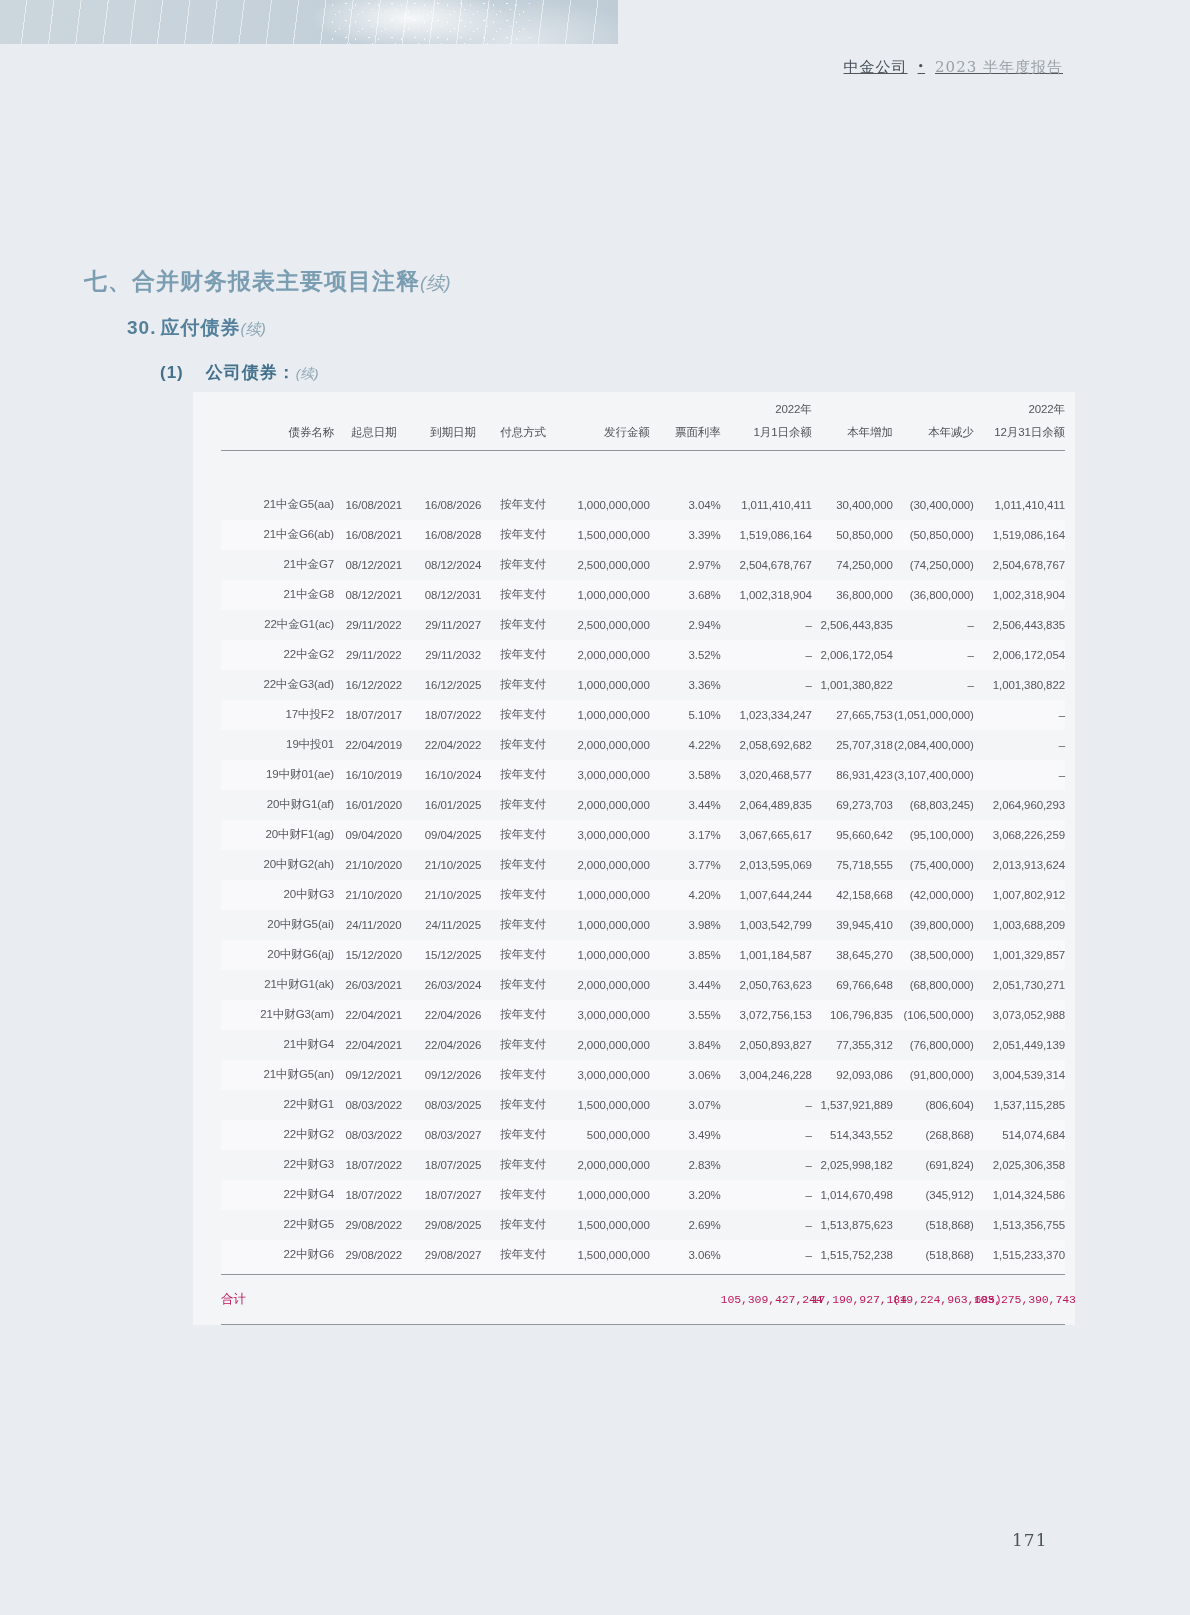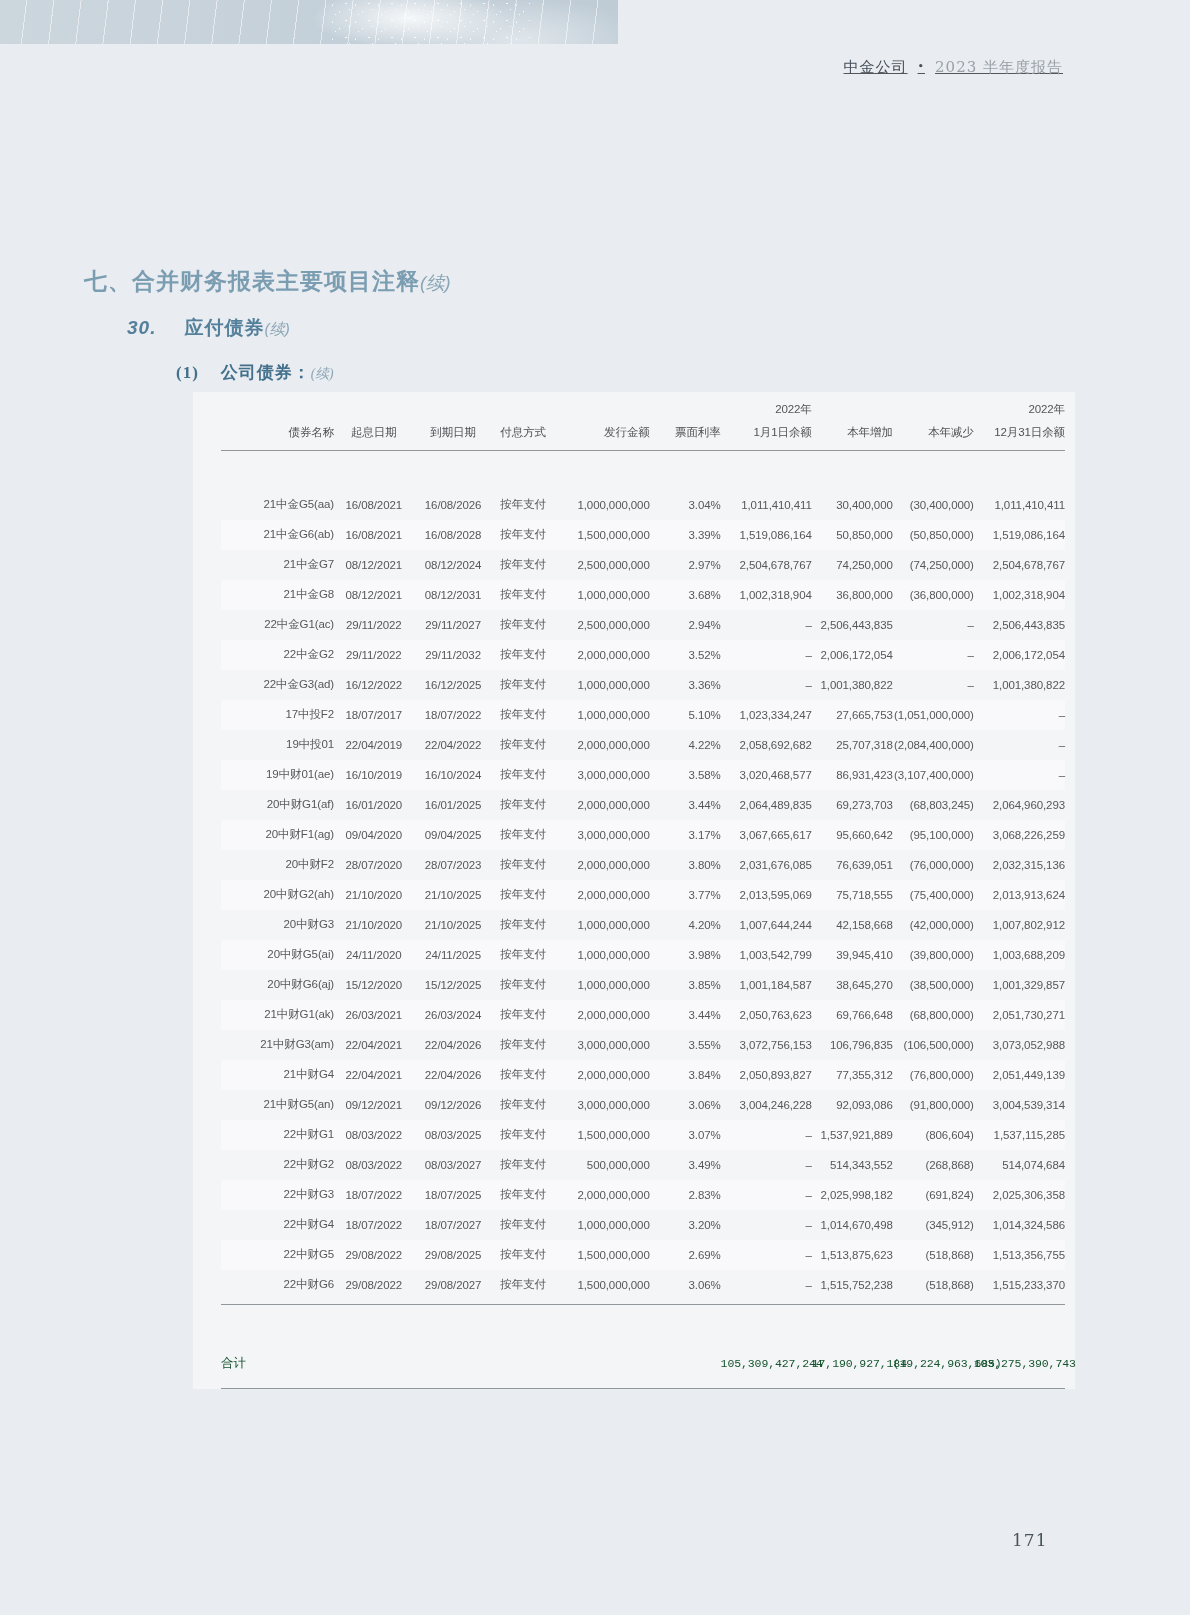--- a/index.html
+++ b/index.html
@@ -45,24 +45,24 @@
   
   .h1{
     position:absolute;left:84px;top:266px;
     font-size:23px;font-weight:bold;color:#7b9db2;letter-spacing:1px;
   }
   .h2{
     position:absolute;left:127px;top:315px;
     font-size:19px;font-weight:bold;color:#54809b;letter-spacing:1px;
   }
   .h3{
-    position:absolute;left:176px;top:361px;
-    font-size:17px;font-weight:bold;color:#43708c;letter-spacing:1px;font-family:Liberation Serif, serif;
-  }
-  .h2 .num{margin-right:28px;font-style:italic;}
+    position:absolute;left:160px;top:361px;
+    font-size:17px;font-weight:bold;color:#43708c;letter-spacing:1px;
+  }
+  .h2 .num{margin-right:4px;}
   .h3 .num{margin-right:22px;}
   .cont{
     font-weight:normal;font-style:italic;font-size:.8em;
     color:#8aa5b5;letter-spacing:0;
   }
   
   .table-wrap{
     position:absolute;left:193px;top:392px;width:882px;
     background:#f4f5f7;
     padding:6px 10px 0 28px;
@@ -79,21 +79,21 @@
   
   th:nth-child(1),td:nth-child(1){text-align:right;}
   .head-row th:nth-child(2),.head-row th:nth-child(3),.head-row th:nth-child(4),
   tbody td:nth-child(2),tbody td:nth-child(3),tbody td:nth-child(4){text-align:center;}
   .head-row th:nth-child(n+5),tbody td:nth-child(n+5){text-align:right;}
   .year-row td{padding:4px 0 2px;text-align:right;color:#54555a;}
   .head-row th{color:#505156;padding:6px 0 10px;border-bottom:1px solid #8f969c;}
   tbody tr:first-child td{padding-top:46px;}
   tbody tr:nth-child(even) td{background:rgba(255,255,255,.45);}
   tbody tr:last-child td{padding-bottom:12px;border-bottom:1px solid #8f969c;}
-  tfoot td{padding:50px 0 16px;border-bottom:1px solid #8f969c;color:#14532d;}
+  tfoot td{padding:16px 0 16px;border-bottom:1px solid #8f969c;color:#be185d;}
   tfoot td:nth-child(1){text-align:left;font-size:12.5px;}
   tfoot td:nth-child(n+2){text-align:center;font-family:Liberation Mono, monospace;}
   
   .pagenum{
     position:absolute;left:1012px;top:1530px;
     font-family:"DejaVu Serif", serif;
     font-size:17px;color:#4a535c;letter-spacing:1px;
   }
 </style>
 </head>
@@ -292,32 +292,20 @@
           <td>09/04/2025</td>
           <td>按年支付</td>
           <td>3,000,000,000</td>
           <td>3.17%</td>
           <td>3,067,665,617</td>
           <td>95,660,642</td>
           <td>(95,100,000)</td>
           <td>3,068,226,259</td>
         </tr>
         <tr>
-          <td>20中财F2</td>
-          <td>28/07/2020</td>
-          <td>28/07/2023</td>
-          <td>按年支付</td>
-          <td>2,000,000,000</td>
-          <td>3.80%</td>
-          <td>2,031,676,085</td>
-          <td>76,639,051</td>
-          <td>(76,000,000)</td>
-          <td>2,032,315,136</td>
-        </tr>
-        <tr>
           <td>20中财G2(ah)</td>
           <td>21/10/2020</td>
           <td>21/10/2025</td>
           <td>按年支付</td>
           <td>2,000,000,000</td>
           <td>3.77%</td>
           <td>2,013,595,069</td>
           <td>75,718,555</td>
           <td>(75,400,000)</td>
           <td>2,013,913,624</td>

